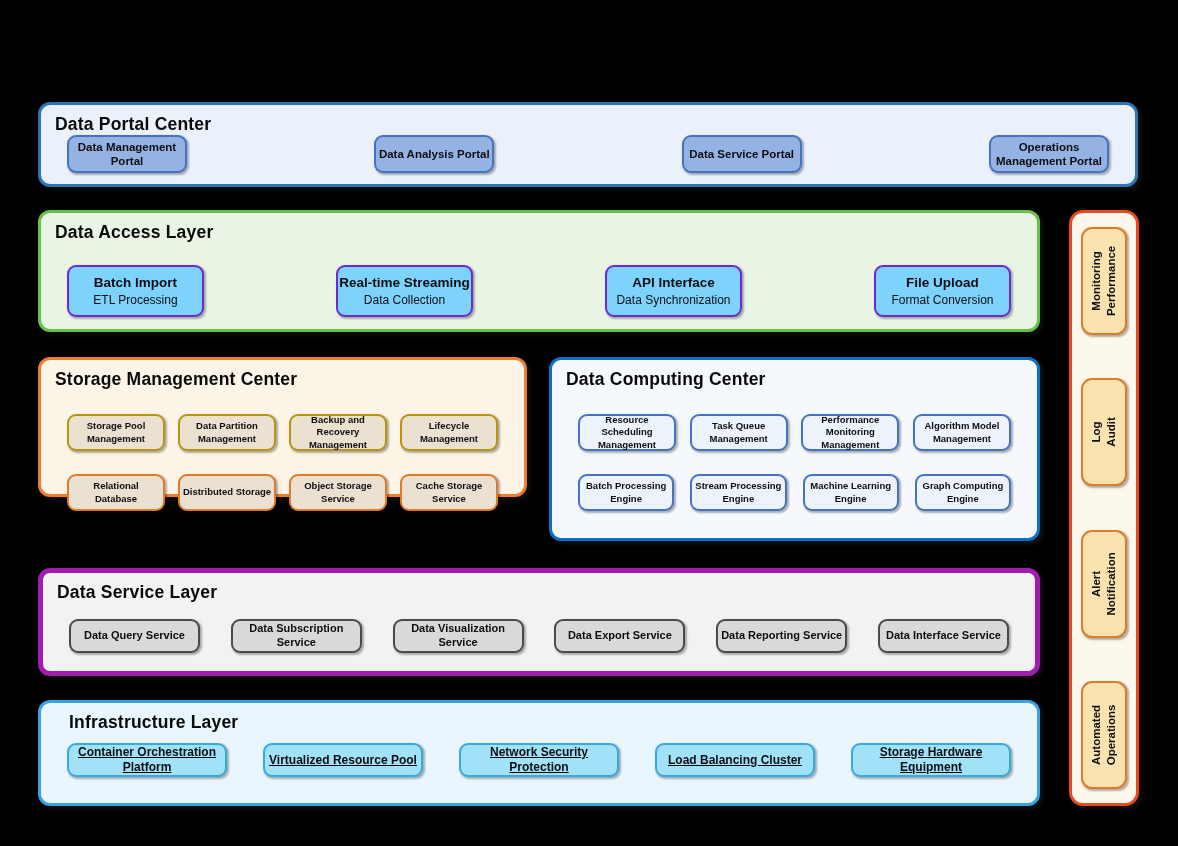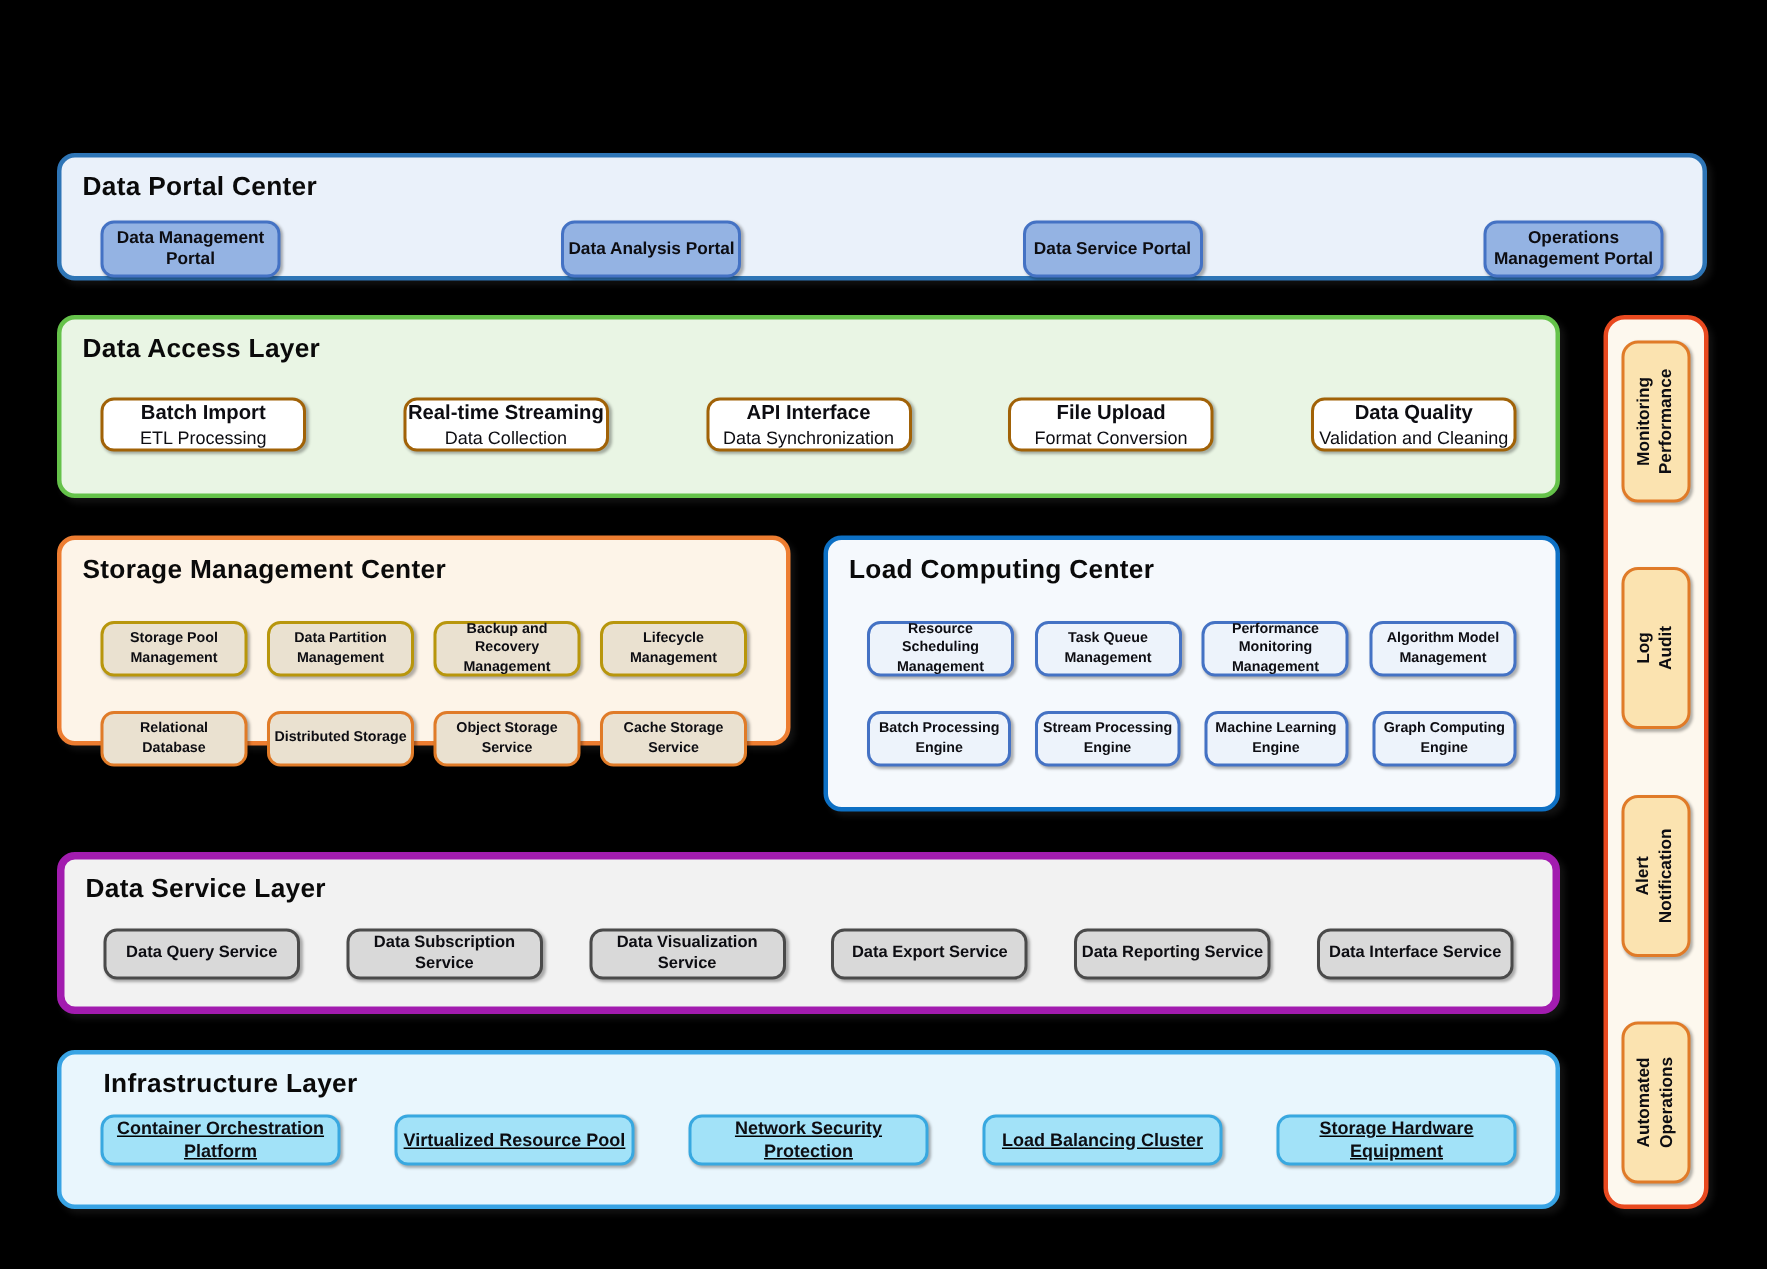--- a/index.html
+++ b/index.html
@@ -19,26 +19,26 @@
     position:absolute;left:0;right:0;display:flex;justify-content:space-between;
     padding:0 26px;box-sizing:border-box;
   }
   .node{
     border-radius:9px;box-sizing:border-box;display:flex;flex-direction:column;
     align-items:center;justify-content:center;text-align:center;color:#0d0d12;
     box-shadow:1.5px 1.5px 2px rgba(0,0,0,0.3);
   }
   
   #portal-frame{left:38px;top:102px;width:1100px;height:85px;background:#eaf1fa;border:3px solid #2e75b6;}
-  #portal-row{top:30px;margin-top:12px;}
+  #portal-row{top:30px;}
   .portal-node{width:120px;height:38px;background:#94b3e3;border:2px solid #4472c4;font-size:11.5px;font-weight:bold;line-height:1.25;}
   
   #access-frame{left:38px;top:210px;width:1002px;height:122px;background:#e9f5e4;border:3px solid #65c24a;padding-left:16px;}
   #access-row{top:52px;}
-  .access-node{width:137px;height:36px;background:#ffffff;border:2px solid #a16207;}
+  .access-node{width:137px;height:52px;background:#7dd3fc;border:2px solid #6d28d9;}
   .access-node .t{font-size:13.5px;font-weight:bold;line-height:1.15;}
   .access-node .s{font-size:12px;line-height:1.2;margin-top:2px;}
   
   #storage-frame{left:38px;top:357px;width:489px;height:140px;background:#fdf4e8;border:3px solid #ed7d31;}
   .small-node{width:98px;height:37px;font-size:9.5px;font-weight:bold;line-height:1.3;padding:2px;}
   .storage-row1 .small-node{background:#eae1d0;border:2px solid #b8960c;}
   .storage-row2 .small-node{background:#eae1d0;border:2px solid #e07b28;}
   #storage-row1{top:54px;}
   #storage-row2{top:114px;}
   
@@ -106,24 +106,20 @@
         <span class="s">Data Collection</span>
       </div>
       <div class="node access-node">
         <span class="t">API Interface</span>
         <span class="s">Data Synchronization</span>
       </div>
       <div class="node access-node">
         <span class="t">File Upload</span>
         <span class="s">Format Conversion</span>
       </div>
-      <div class="node access-node">
-        <span class="t">Data Quality</span>
-        <span class="s">Validation and Cleaning</span>
-      </div>
     </div>
   </div>
 
   <div class="frame" id="storage-frame">
     <div class="frame-title">Storage Management Center</div>
     <div class="row storage-row1" id="storage-row1">
       <div class="node small-node">
           <span>Storage Pool Management</span>
         </div>
       <div class="node small-node">
@@ -146,21 +142,21 @@
       <div class="node small-node">
           <span>Object Storage Service</span>
         </div>
       <div class="node small-node">
           <span>Cache Storage Service</span>
         </div>
     </div>
   </div>
 
   <div class="frame" id="computing-frame">
-    <div class="frame-title">Load Computing Center</div>
+    <div class="frame-title">Data Computing Center</div>
     <div class="row computing-row" id="computing-row1">
       <div class="node small-node">
           <span>Resource Scheduling Management</span>
         </div>
       <div class="node small-node">
           <span>Task Queue Management</span>
         </div>
       <div class="node small-node">
           <span>Performance Monitoring Management</span>
         </div>

